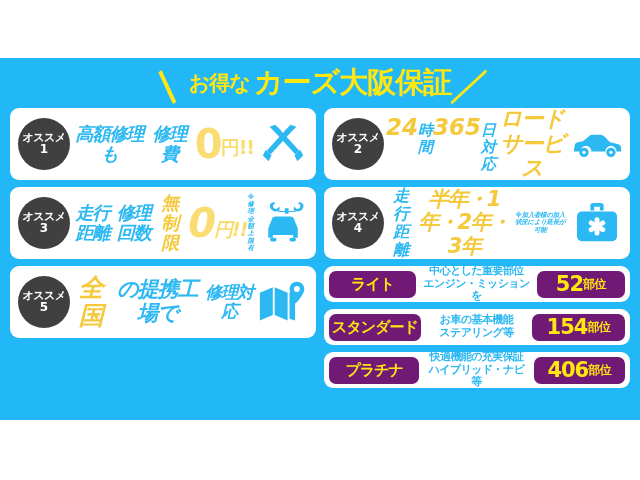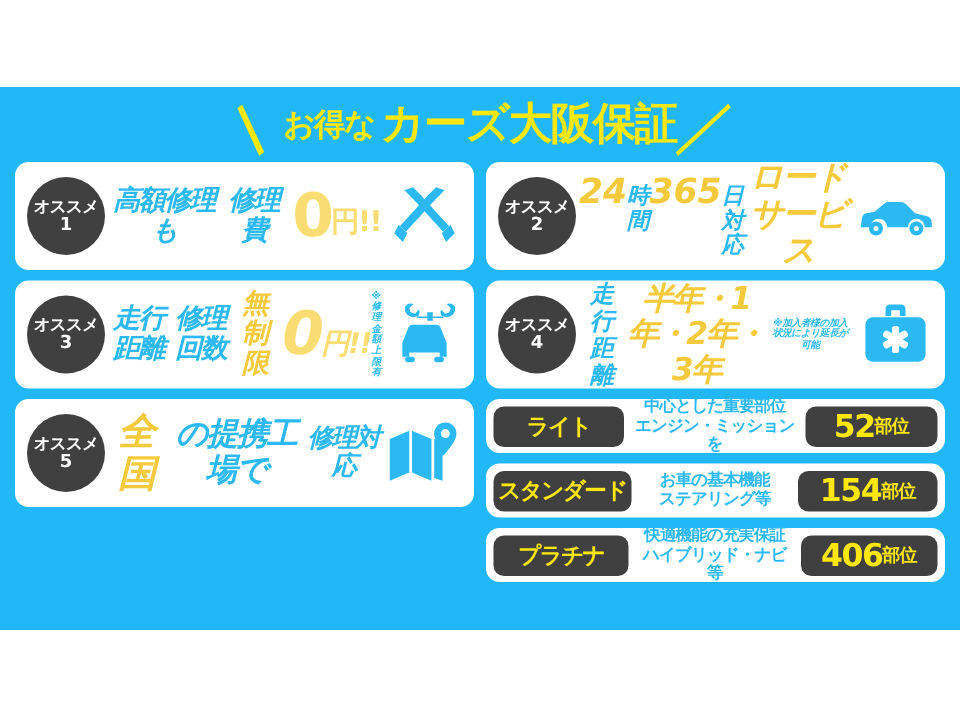--- a/index.html
+++ b/index.html
@@ -137,21 +137,21 @@
     background: #ffffff;
     border-radius: 9px;
     height: 36px;
     display: flex;
     align-items: center;
     padding: 0 5px;
     box-sizing: border-box;
     gap: 5px;
   }
   .pill {
-    background: #404040;
+    background: #701a75;
     border-radius: 7px;
     color: #ffe70f;
     font-weight: bold;
     display: flex;
     align-items: center;
     justify-content: center;
     height: 27px;
   }
   .pill-name { width: 92px; font-size: 15px; letter-spacing: -1px; }
   .pill-count {

